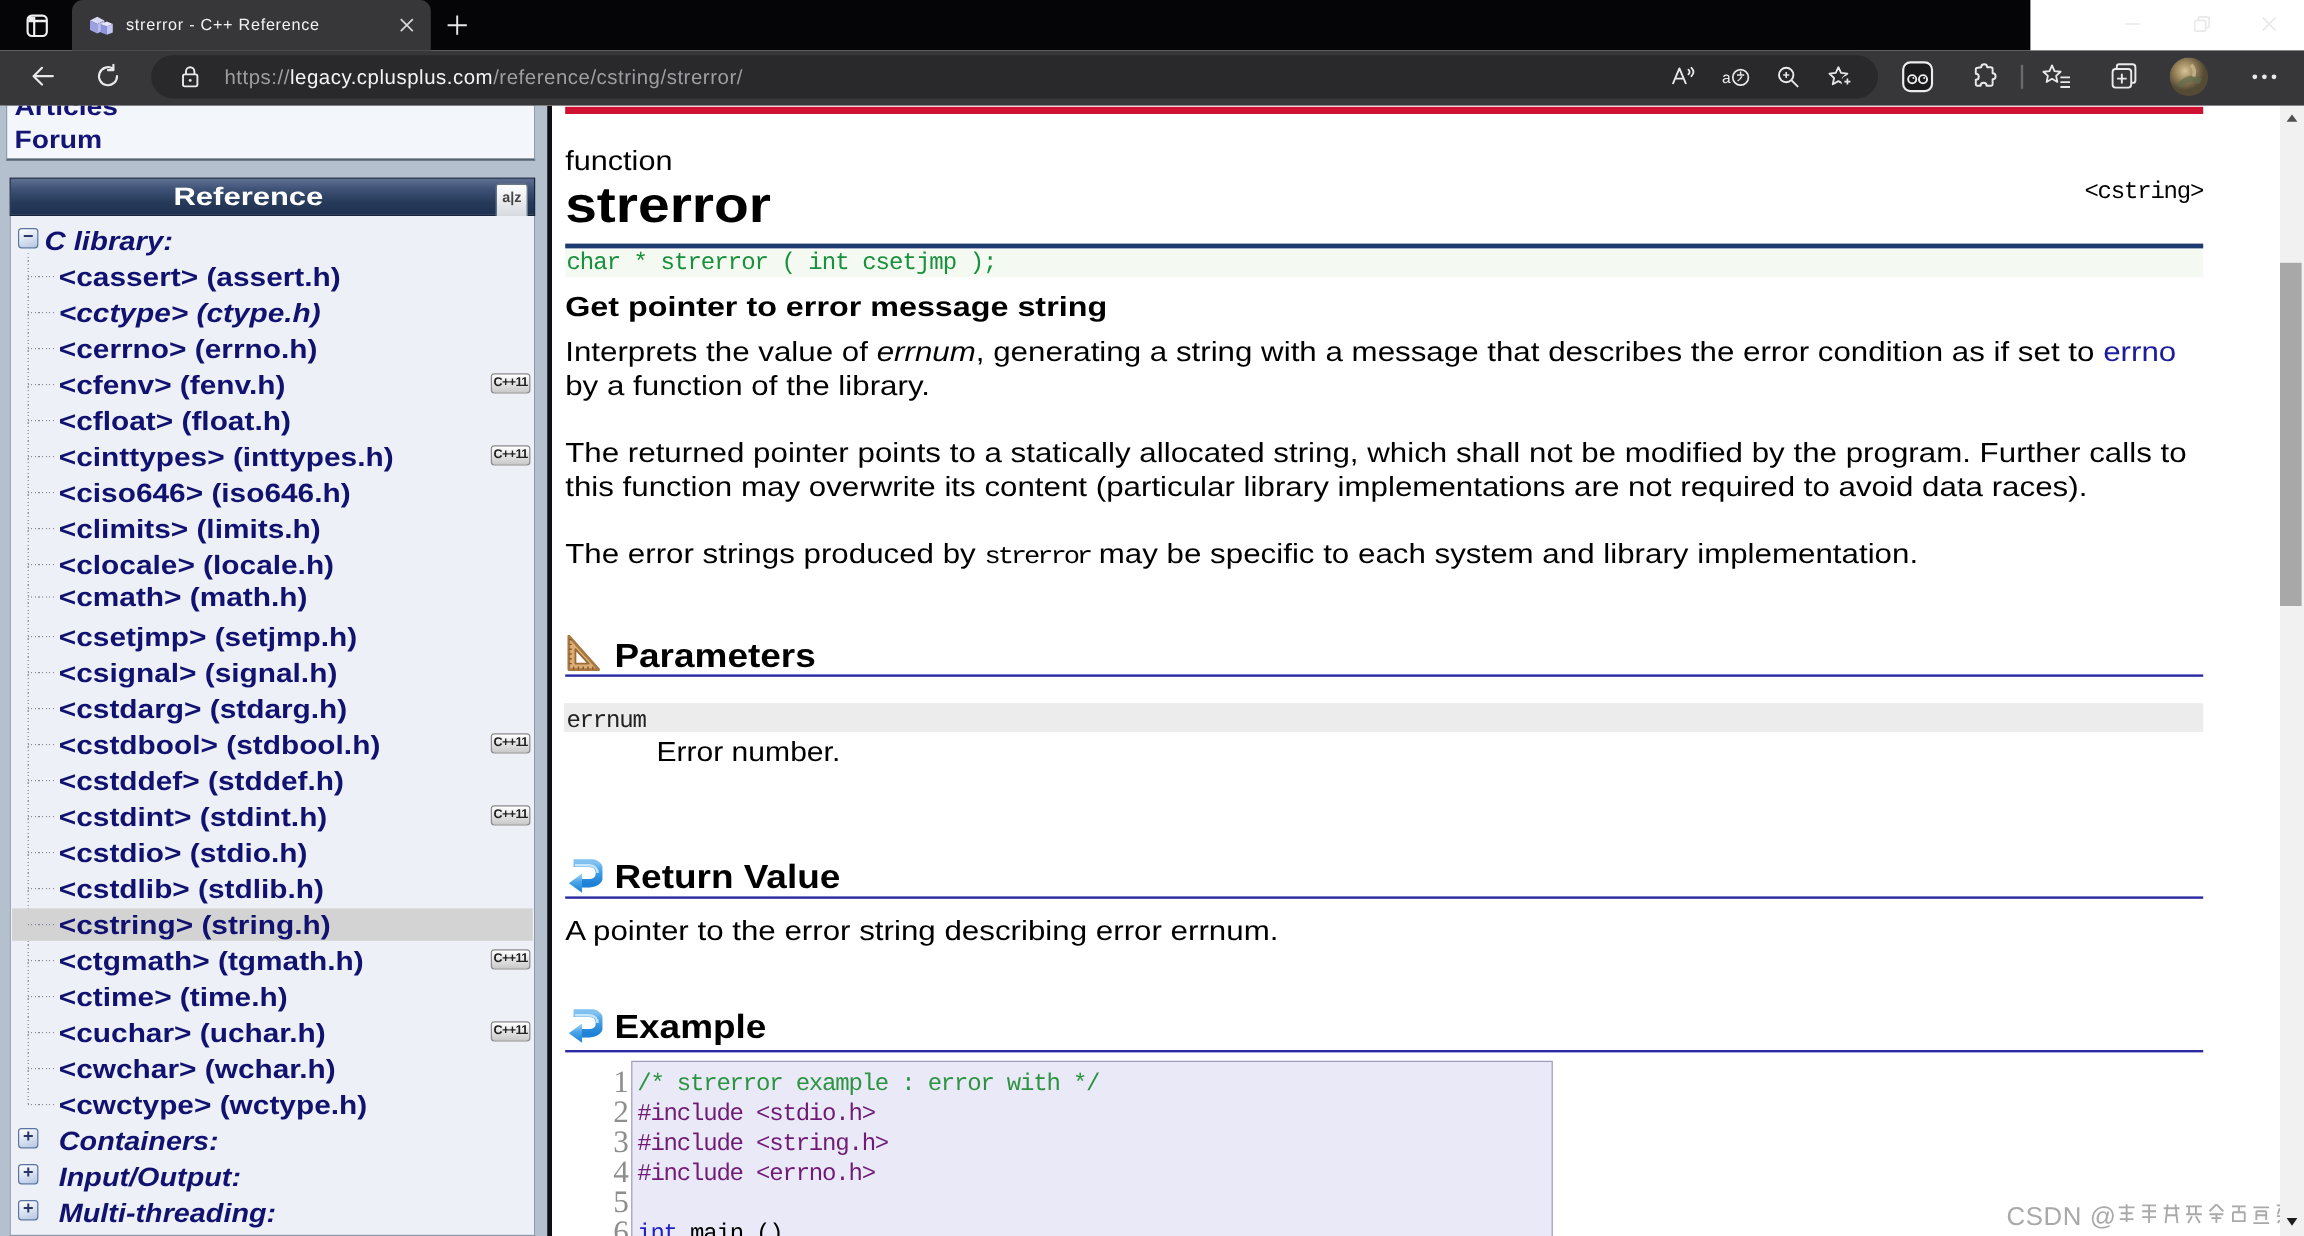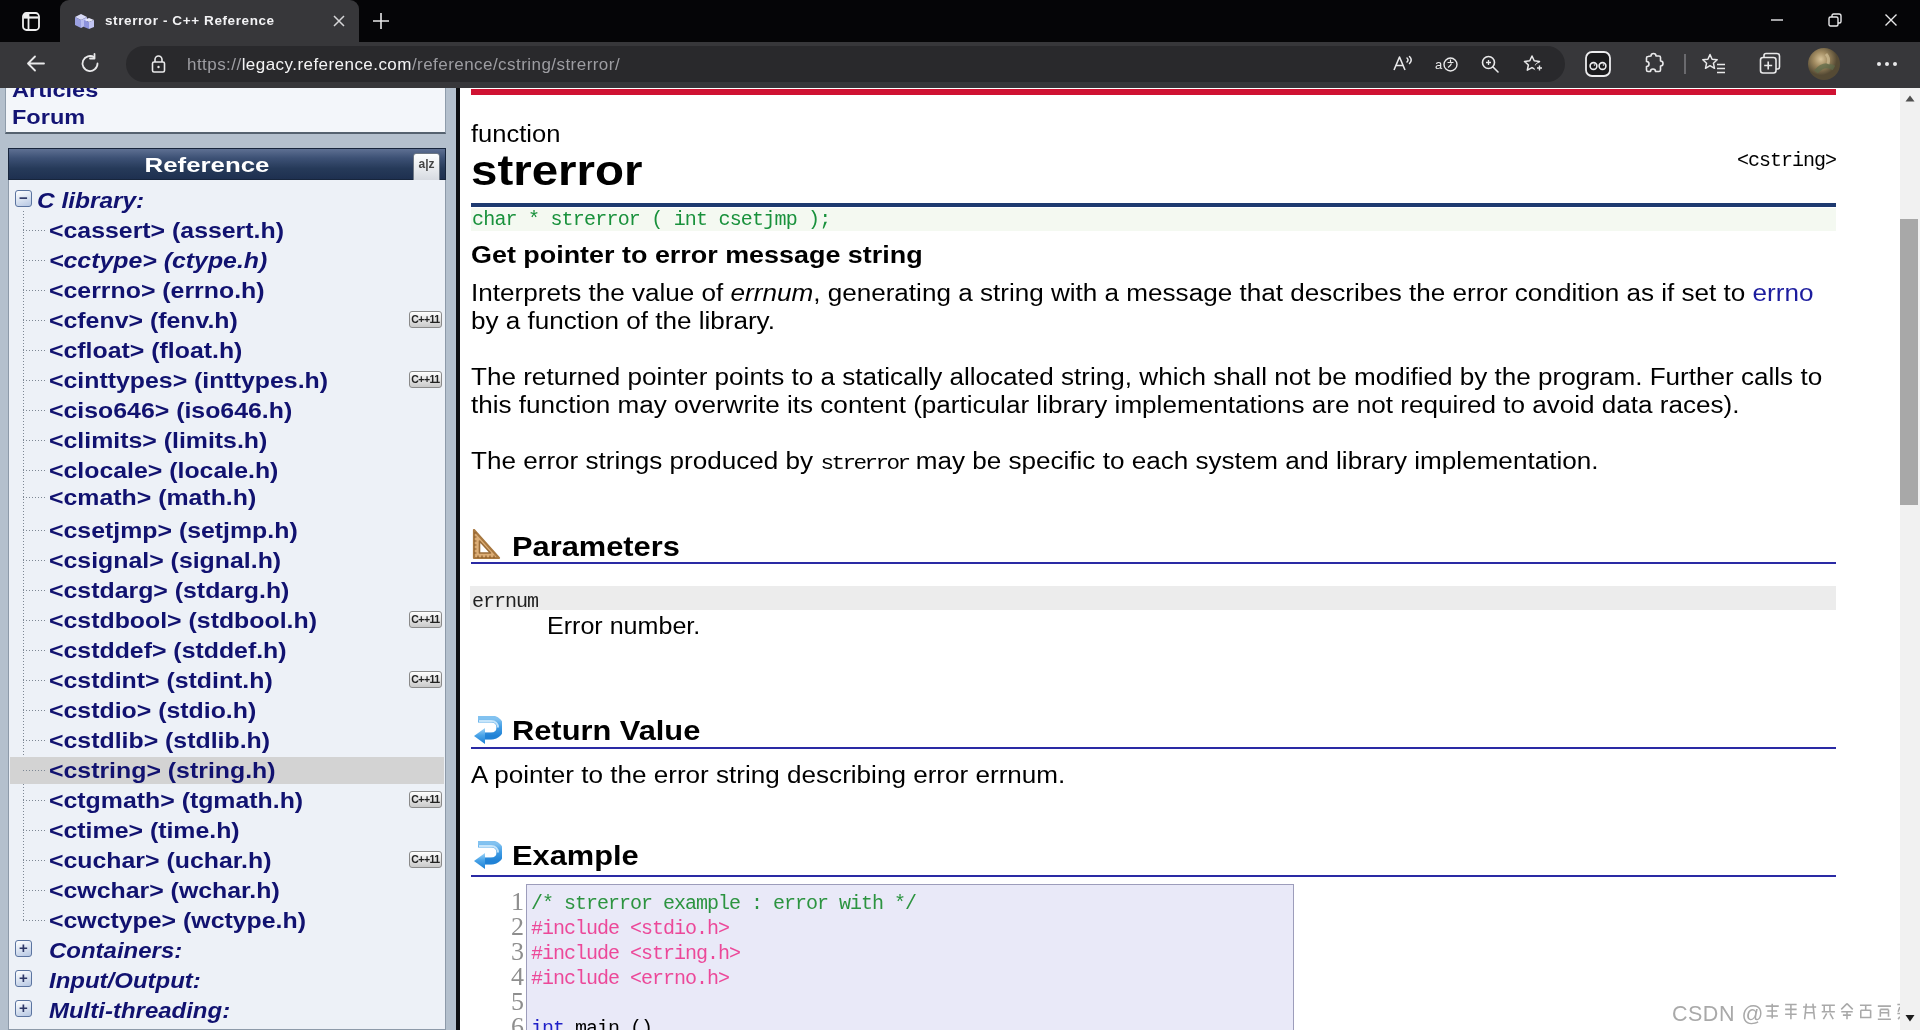--- a/index.html
+++ b/index.html
@@ -1,20 +1,20 @@
 <!DOCTYPE html>
 <html><head><meta charset="utf-8">
 <style>
 * { margin:0; padding:0; box-sizing:border-box; }
 html,body { width:1920px; height:1030px; overflow:hidden; background:#fff;
   font-family:"Liberation Sans", sans-serif; }
 a { text-decoration:none; }
 
 
-#titlebar { position:absolute; left:0; top:0; width:1920px; height:42px; background:#050507; z-index:50;font-weight:bold; }
+#titlebar { position:absolute; left:0; top:0; width:1692px; height:42px; background:#050507; z-index:50; }
 #tab { position:absolute; left:60px; top:0; width:299px; height:42px; background:#37373a;
   border-radius:9px 9px 0 0; }
 #tabtitle { position:absolute; left:45px; top:13px; font-size:13.5px; color:#f2f2f4; letter-spacing:0.6px; }
 #toolbar { position:absolute; left:0; top:42px; width:1920px; height:46px; background:#37373a; z-index:50; }
 #pill { position:absolute; left:126px; top:4px; width:1439px; height:36px; border-radius:18px; background:#29292c; }
 #urltxt { position:absolute; left:61px; top:8.5px; font-size:17px; color:#9d9da2; letter-spacing:0.45px; }
 #urltxt b { color:#f4f4f5; font-weight:normal; }
 .ic { position:absolute; }
 
 
@@ -81,21 +81,21 @@
 #retdesc { position:absolute; left:471px; top:673px; font-size:23px; line-height:28px; color:#000; transform:scaleX(1.134); transform-origin:0 0; }
 
 
 #gutter { position:absolute; left:420px; top:801px; width:104px; text-align:right;
   font-family:"Liberation Serif", serif; font-size:26px; line-height:25px; color:#8e8e8e; }
 #codebox { position:absolute; left:526px; top:796px; width:768px; height:150px; background:#e9e9f8;
   border:1px solid #9d9dbb; }
 #code { position:absolute; left:531px; top:803px; font-size:20px; line-height:25px;
   font-family:"Liberation Mono", monospace; letter-spacing:-1.0px; color:#000; white-space:pre; }
 .cgreen { color:#2c9440; }
-.cpurp { color:#ec4899; }
+.cpurp { color:#701a75; }
 .cblue { color:#2020c8; }
 
 
 #sbar { position:absolute; left:1900px; top:0; width:20px; height:942px; background:#f1f1f1; }
 #sthumb { position:absolute; left:0px; top:131px; width:18px; height:286px; background:#a8a8a8; }
 
 
 #wm { position:absolute; left:1672px; top:913px; color:#a9a9a9; font-size:21.5px; letter-spacing:0.5px;
   text-shadow:0 0 2px #fff; white-space:nowrap; }
 </style></head>
@@ -392,21 +392,21 @@
   <svg class="ic" style="left:80px;top:11px;" width="21" height="21" viewBox="0 0 21 21">
     <path d="M17.5 10.5 A7.5 7.5 0 1 1 14.2 4.3" fill="none" stroke="#e9e9ea" stroke-width="1.8" stroke-linecap="round"></path>
     <path d="M14.5 1 L14.5 5.5 L10 5.5" fill="none" stroke="#e9e9ea" stroke-width="1.8" stroke-linecap="round" stroke-linejoin="round"></path>
   </svg>
   <div id="pill">
     <svg class="ic" style="left:24px;top:8px;" width="17" height="20" viewBox="0 0 17 20">
       <rect x="2.5" y="8" width="12" height="10" rx="1.5" fill="none" stroke="#e9e9ea" stroke-width="1.6"></rect>
       <path d="M5 8 V5.5 A3.5 3.5 0 0 1 12 5.5 V8" fill="none" stroke="#e9e9ea" stroke-width="1.6"></path>
       <circle cx="8.5" cy="13" r="1.2" fill="#e9e9ea"></circle>
     </svg>
-    <div id="urltxt">https://<b>legacy.reference.com</b>/reference/cstring/strerror/</div>
+    <div id="urltxt">https://<b>legacy.cplusplus.com</b>/reference/cstring/strerror/</div>
 
     <svg class="ic" style="left:1266px;top:8px;" width="22" height="20" viewBox="0 0 22 20">
       <path d="M2 16 L7.5 3 L13 16 M4 11.5 H11" fill="none" stroke="#e9e9ea" stroke-width="1.6" stroke-linejoin="round"></path>
       <path d="M15 4 Q17 6 15 8 M17.5 2.5 Q21 6 17.5 9.5" fill="none" stroke="#e9e9ea" stroke-width="1.5" stroke-linecap="round"></path>
     </svg>
     <svg class="ic" style="left:1309px;top:9px;" width="24" height="19" viewBox="0 0 24 19">
       <text x="0" y="14" font-size="13" fill="#e9e9ea" font-family="Liberation Sans">a</text>
       <circle cx="15.5" cy="9.5" r="6.5" fill="none" stroke="#e9e9ea" stroke-width="1.4"></circle>
       <path d="M12.5 7.5 H18.5 M15.5 4.5 V8 M13 12.5 Q15.5 11 16.5 8.5" fill="none" stroke="#e9e9ea" stroke-width="1.2"></path>
     </svg>

